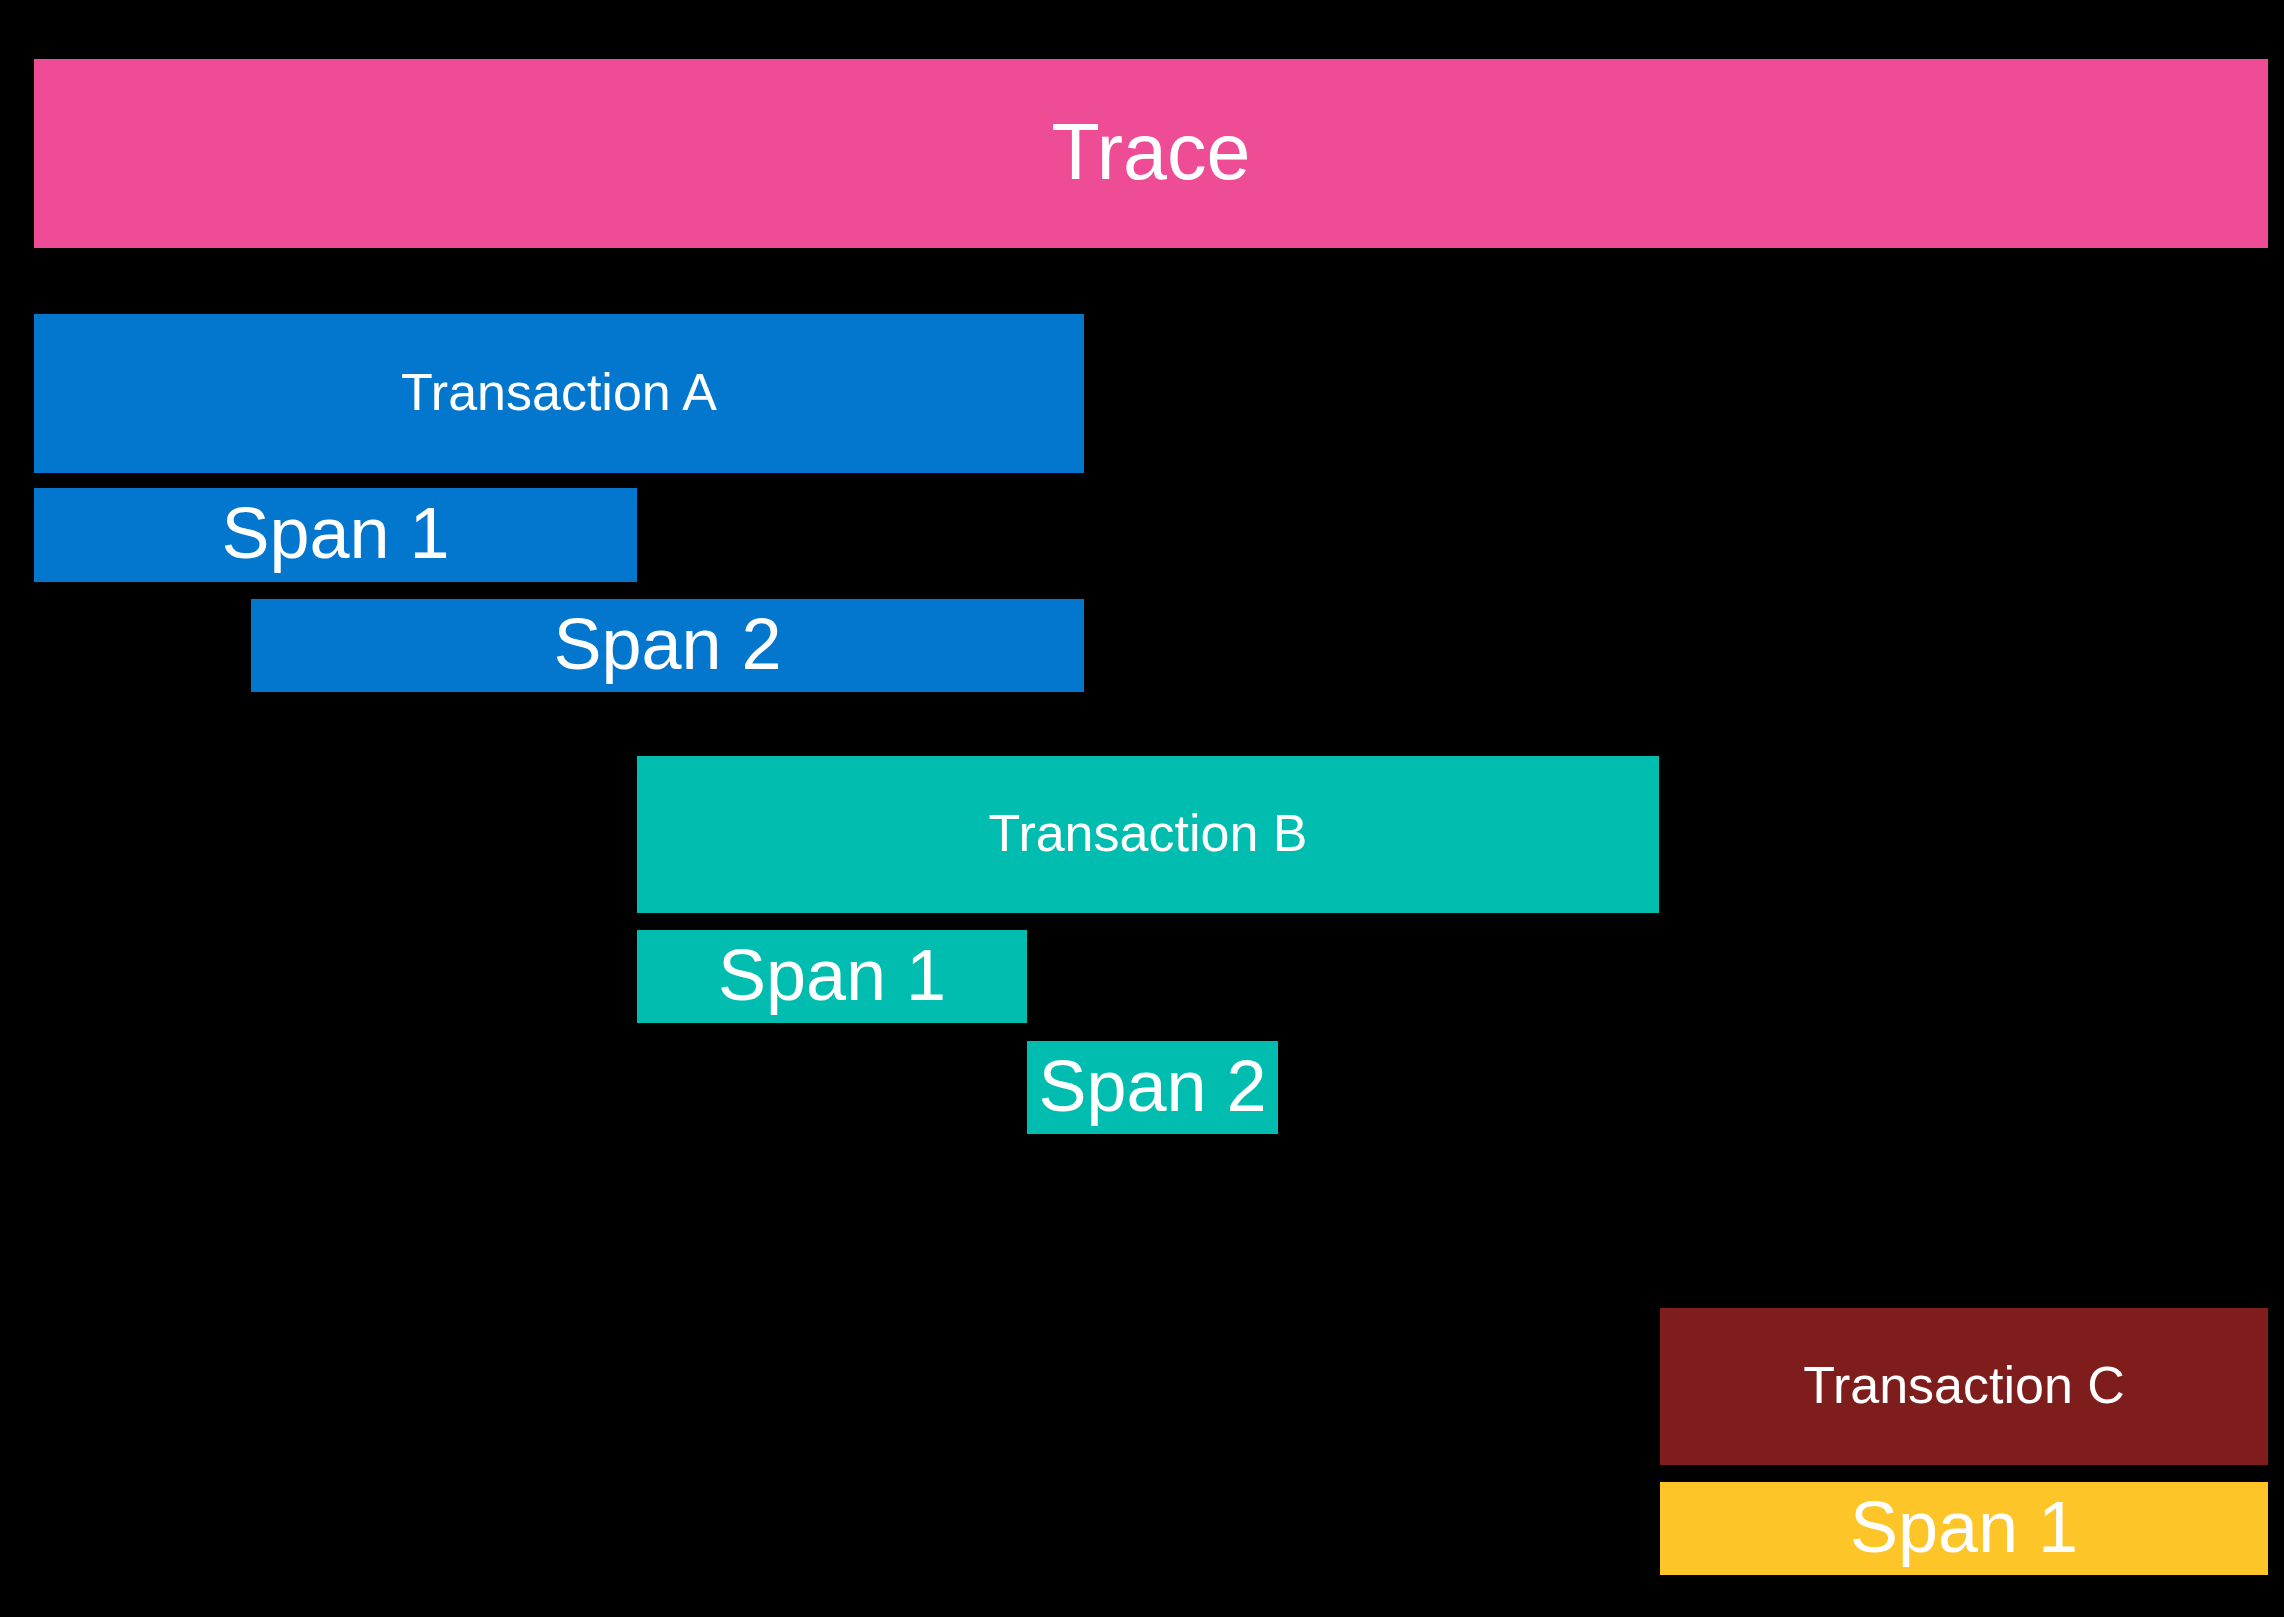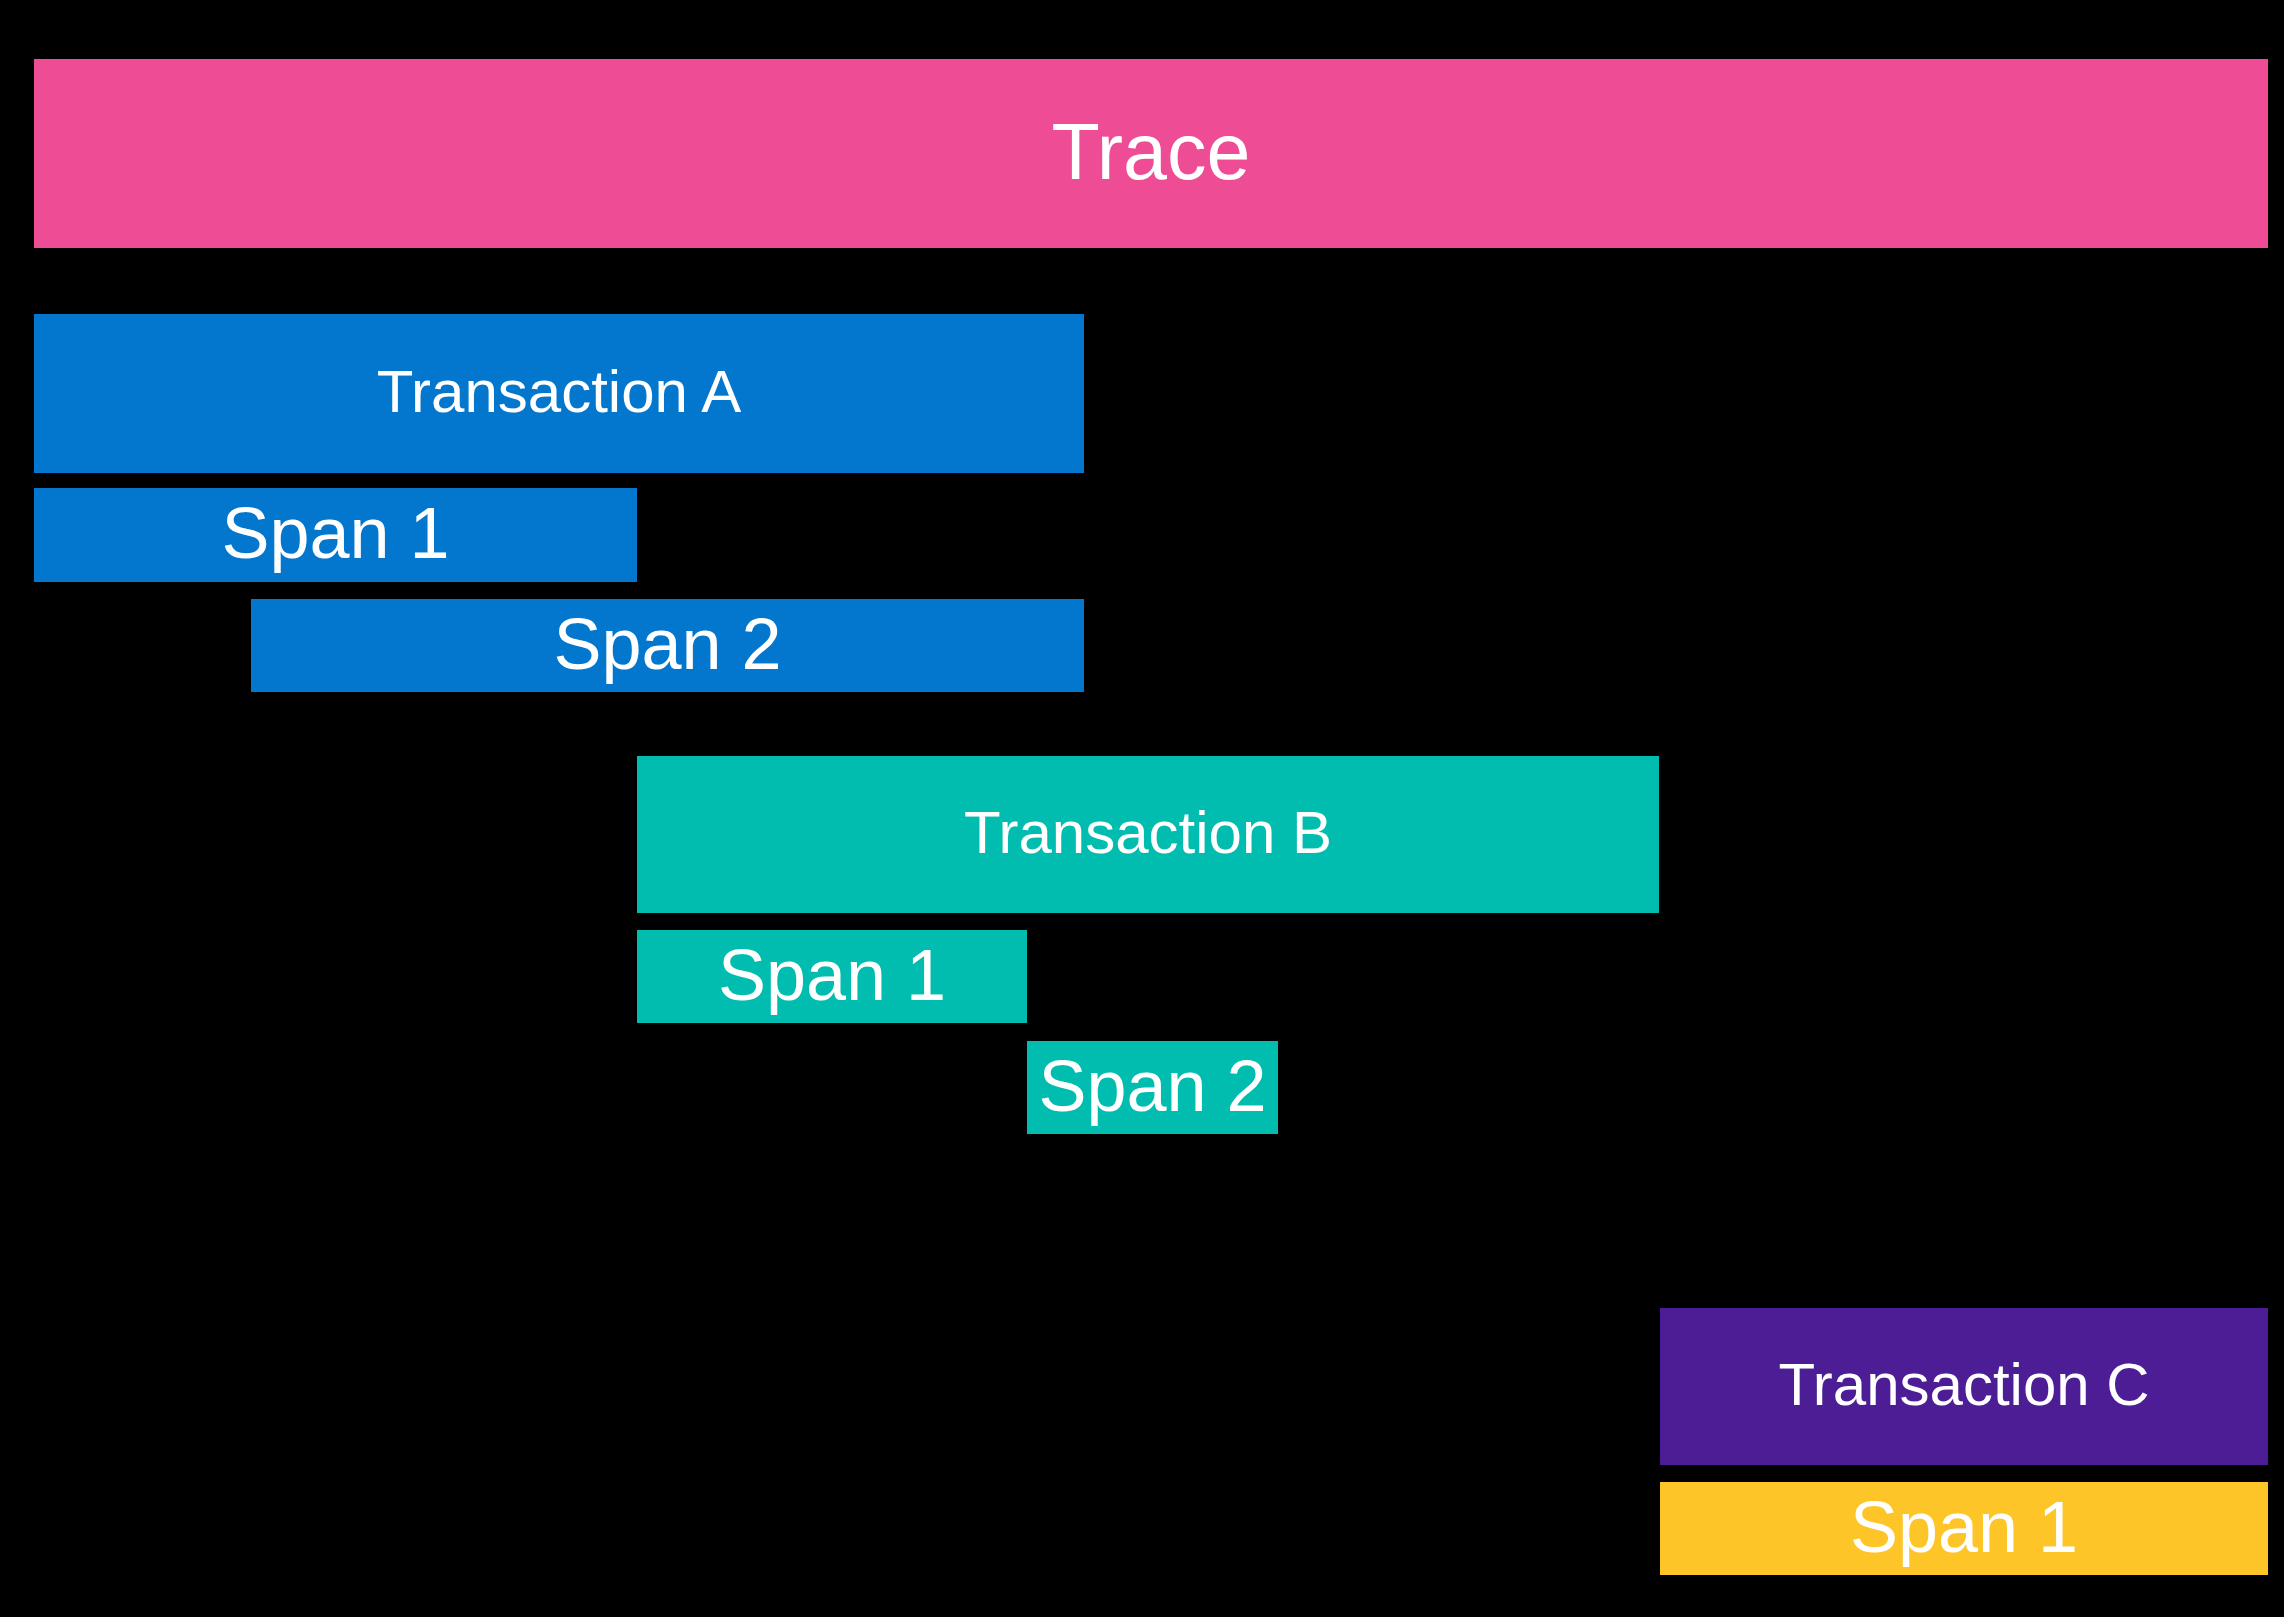--- a/index.html
+++ b/index.html
@@ -22,21 +22,21 @@
     justify-content: center;
     color: #ffffff;
   }
   .bar-label {
     font-weight: 500;
     line-height: 1;
     white-space: nowrap;
     transform: translateY(-1.6px);
   }
   .lvl-trace .bar-label { font-size: 79px; }
-  .lvl-txn   .bar-label { font-size: 60px; }
+  .lvl-txn   .bar-label { font-size: 52px; }
   .lvl-span  .bar-label { font-size: 72px; }
 
   
   #trace-bar { left: 26px;   top: 51px;   width: 2234px; height: 189px; }
   #txn-a     { left: 26px;   top: 306px;  width: 1050px; height: 159px; }
   #a-span-1  { left: 26px;   top: 480px;  width: 603px;  height: 94px; }
   #a-span-2  { left: 243px;  top: 591px;  width: 833px; height: 93px; }
   #txn-b     { left: 629px;  top: 748px;  width: 1022px; height: 157px; }
   #b-span-1  { left: 629px;  top: 922px; width: 390px;  height: 93px; }
   #b-span-2  { left: 1019px; top: 1033px; width: 251px;  height: 93px; }
@@ -71,21 +71,21 @@
 
   <div class="bar lvl-span" id="b-span-1" style="background: rgb(0, 189, 176); color: rgb(255, 255, 255);">
     <span class="bar-label">Span 1</span>
   </div>
 
   <div class="bar lvl-span" id="b-span-2" style="background: rgb(0, 189, 176); color: rgb(255, 255, 255);">
     <span class="bar-label">Span 2</span>
   </div>
 
 
-  <div class="bar lvl-txn" id="txn-c" style="background: #4c1d95; color: rgb(255, 255, 255); text-align: center;">
+  <div class="bar lvl-txn" id="txn-c" style="background: #7f1d1d; color: rgb(255, 255, 255); text-align: center;">
     <span class="bar-label">Transaction C</span>
   </div>
 
   <div class="bar lvl-span" id="c-span-1" style="background: rgb(253, 197, 39); color: rgb(255, 255, 255);">
     <span class="bar-label">Span 1</span>
   </div>
 
 </div>
 
 

